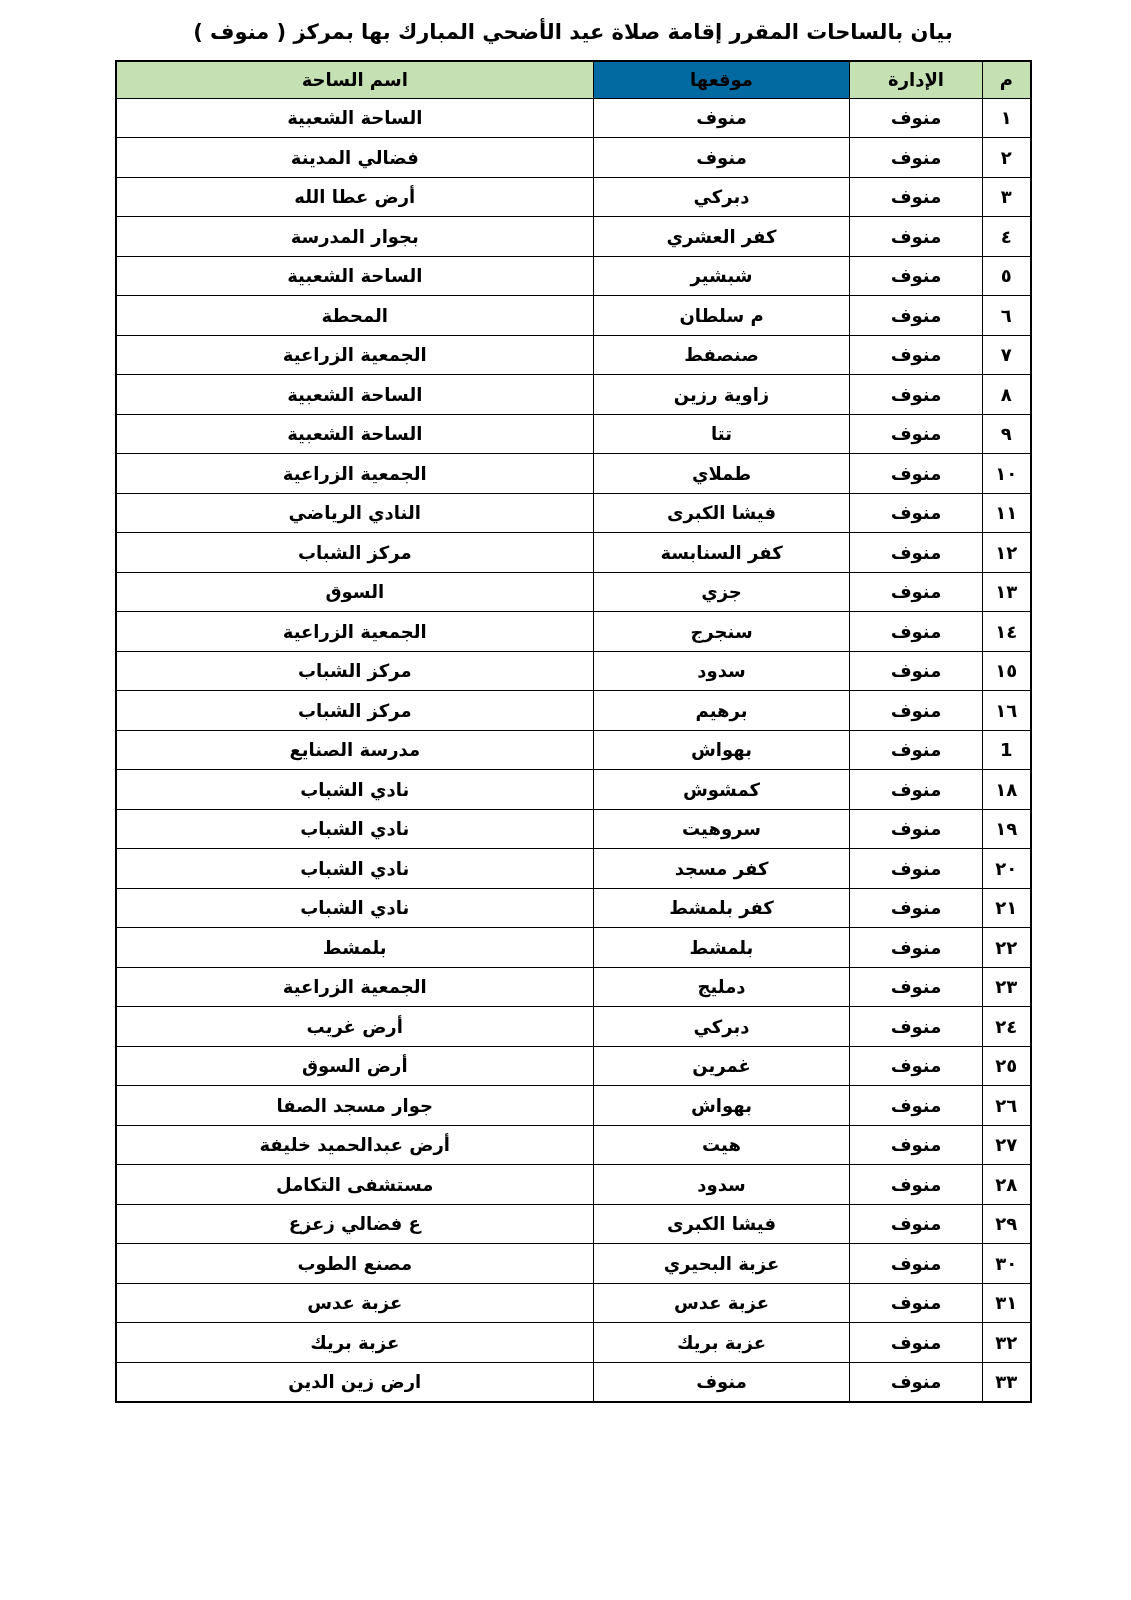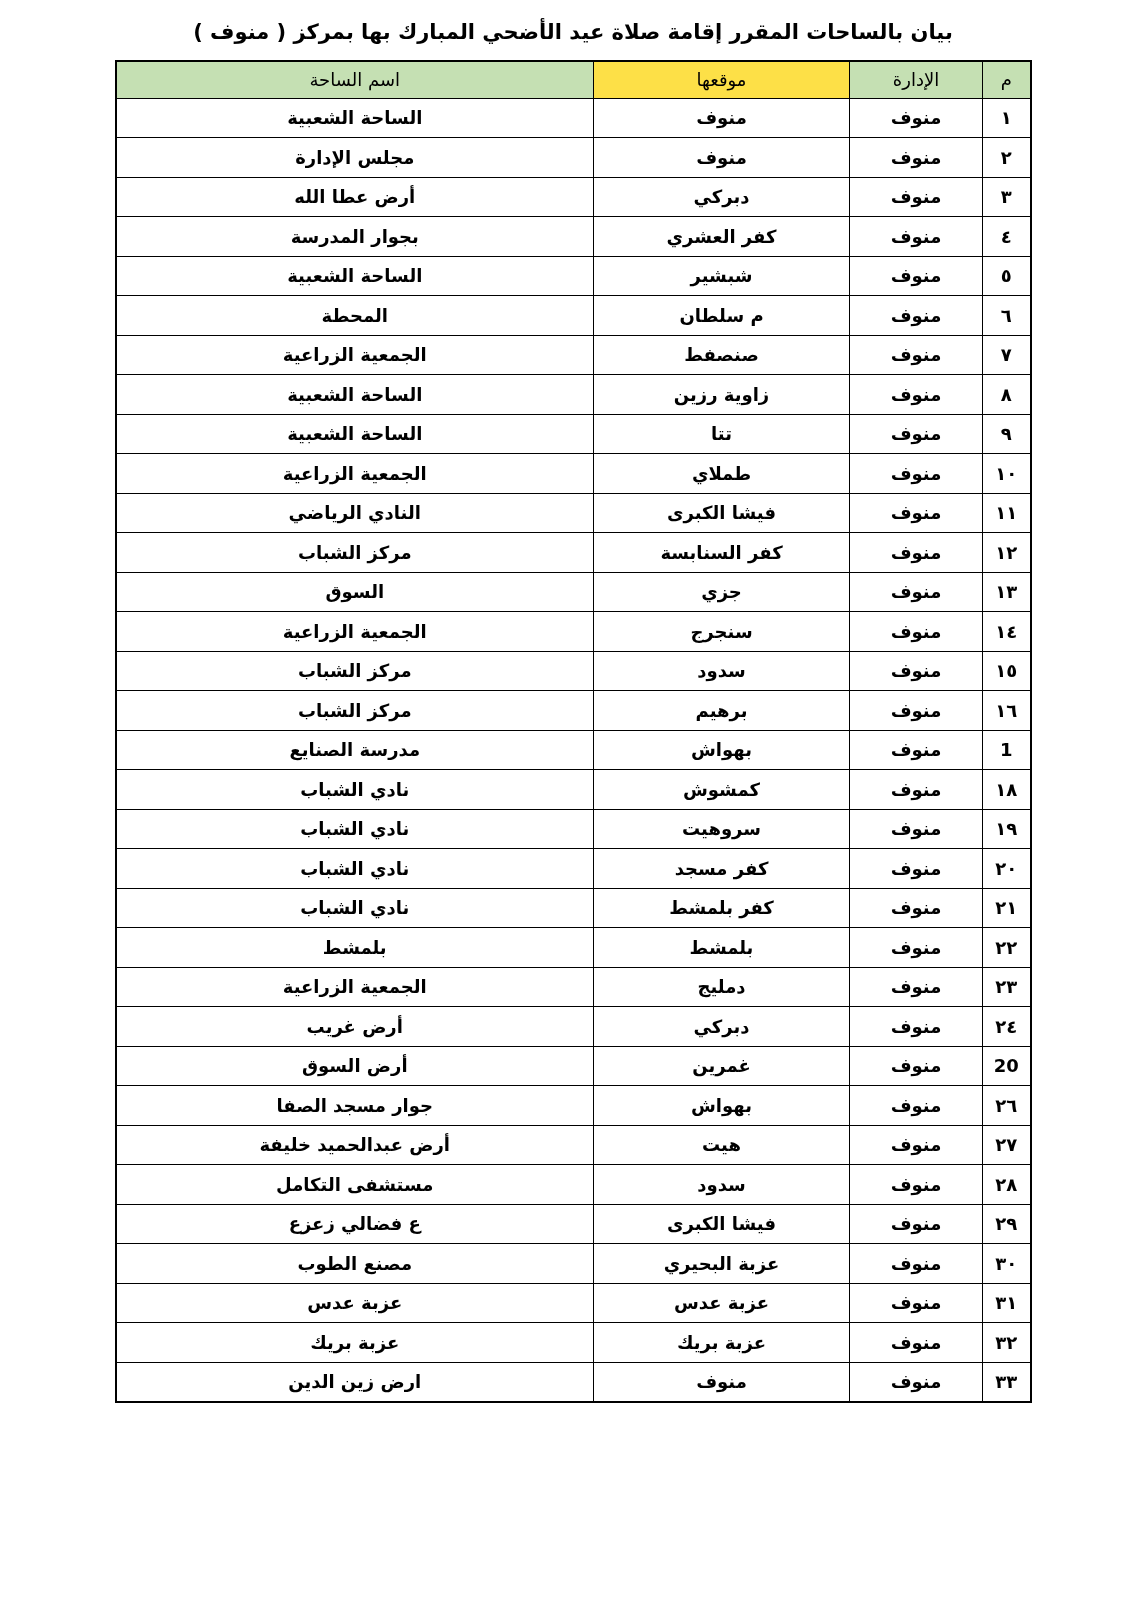--- a/index.html
+++ b/index.html
@@ -30,21 +30,21 @@
     direction: rtl;
     table-layout: fixed;
   }
   table.squares, table.squares th, table.squares td {
     border: 1px solid #000000;
   }
   table.squares {
     border: 2px solid #000000;
   }
   table.squares th {
-    font-weight: normal;
+    font-weight: bold;
     font-size: 18px;
     height: 37px;
     text-align: center;
     vertical-align: middle;
     color: #000000;
   }
   table.squares td {
     font-weight: bold;
     font-size: 18px;
     height: 39.5px;
@@ -70,36 +70,36 @@
     <colgroup>
       <col class="c-num">
       <col class="c-admin">
       <col class="c-loc">
       <col class="c-name">
     </colgroup>
     <thead>
       <tr>
         <th style="background: rgb(197, 224, 179);">م</th>
         <th style="background: rgb(197, 224, 179); margin-left: 16px;">الإدارة</th>
-        <th style="background: #fde047;">موقعها</th>
+        <th style="background: #0369a1;">موقعها</th>
         <th style="background: rgb(197, 224, 179);">اسم الساحة</th>
       </tr>
     </thead>
     <tbody>
         <tr>
           <td>١</td>
           <td>منوف</td>
           <td>منوف</td>
           <td>الساحة الشعبية</td>
         </tr>
         <tr>
           <td>٢</td>
           <td>منوف</td>
           <td>منوف</td>
-          <td>مجلس الإدارة</td>
+          <td>فضالي المدينة</td>
         </tr>
         <tr>
           <td>٣</td>
           <td>منوف</td>
           <td>دبركي</td>
           <td>أرض عطا الله</td>
         </tr>
         <tr>
           <td>٤</td>
           <td>منوف</td>
@@ -220,21 +220,21 @@
           <td>دمليج</td>
           <td>الجمعية الزراعية</td>
         </tr>
         <tr>
           <td>٢٤</td>
           <td>منوف</td>
           <td>دبركي</td>
           <td>أرض غريب</td>
         </tr>
         <tr>
-          <td>20</td>
+          <td>٢٥</td>
           <td>منوف</td>
           <td>غمرين</td>
           <td>أرض السوق</td>
         </tr>
         <tr>
           <td>٢٦</td>
           <td>منوف</td>
           <td>بهواش</td>
           <td>جوار مسجد الصفا</td>
         </tr>

